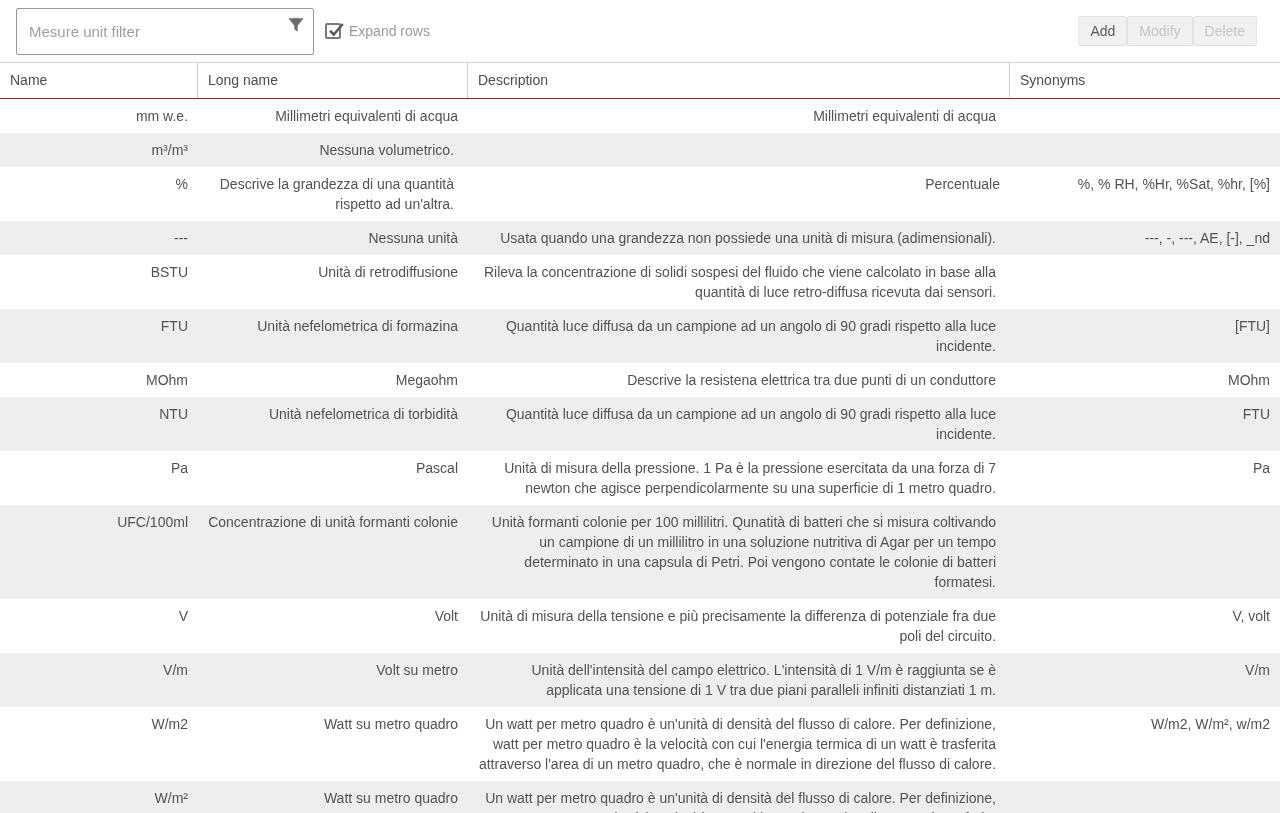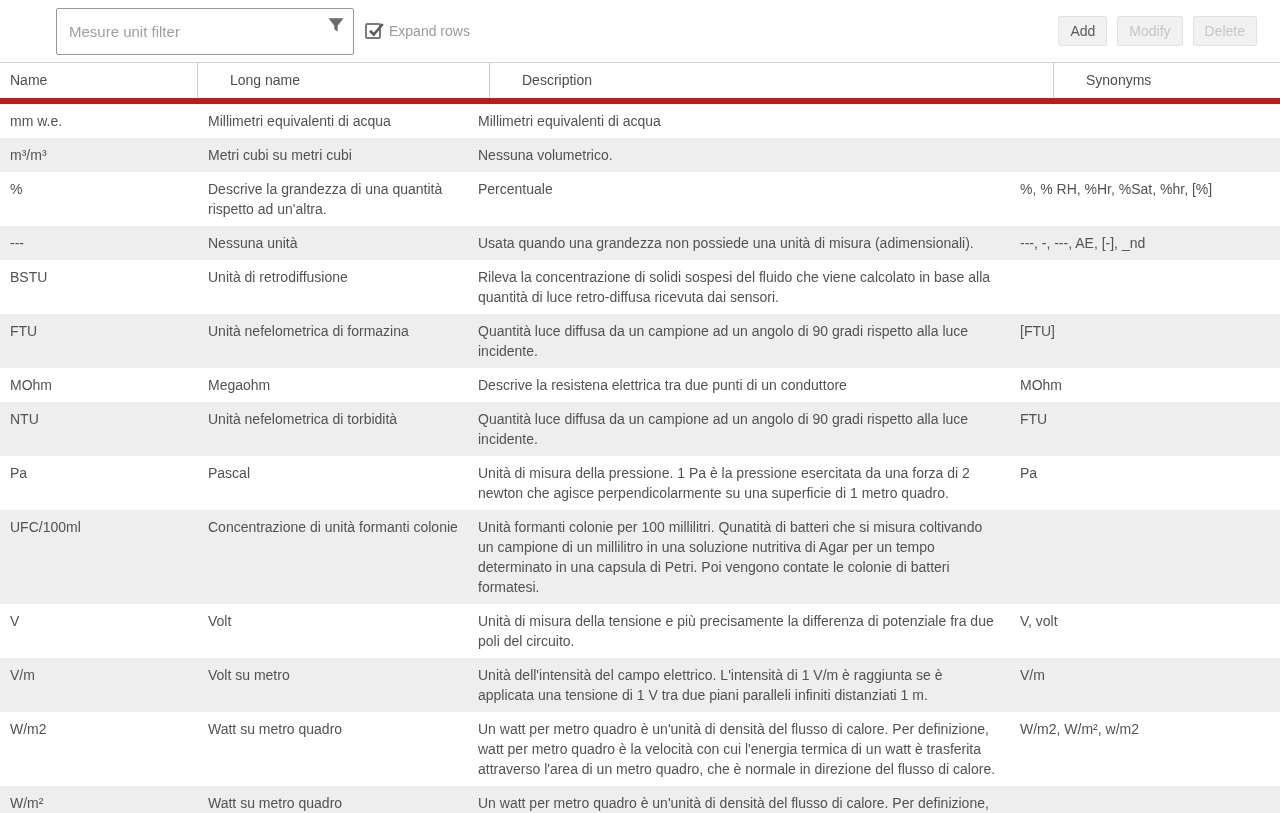--- a/index.html
+++ b/index.html
@@ -11,21 +11,20 @@
     height: 62px;
     display: flex;
     align-items: center;
     padding: 0 23px 0 16px;
     background: #fff;
   }
   .filter-wrap {
     position: relative;
     width: 298px;
     height: 47px;
-    margin-left: 40px;
   }
   .filter-input {
     width: 100%;
     height: 100%;
     border: 1px solid #979797;
     border-radius: 2px;
     padding: 0 34px 0 12px;
     font-size: 15px;
     color: #555;
     font-family: "Liberation Sans", "DejaVu Sans", sans-serif;
@@ -59,43 +58,42 @@
     left: 0px;
     width: 18px;
     height: 18px;
   }
   .checkbox-label {
     margin-left: 8px;
     font-size: 14px;
     color: #9b9b9b;
   }
   .spacer { flex: 1; }
-  .btn-group { display: flex; gap: 10px; }
+  .btn-group { display: flex; }
   .btn {
     height: 30px;
     padding: 0 11px;
     background: #f1f1f1;
     border: 1px solid #e3e3e3;
     border-radius: 2px;
     font-size: 14px;
     color: #5a5a5a;
     font-family: "Liberation Sans", "DejaVu Sans", sans-serif;
     cursor: pointer;
   }
   .btn.disabled { color: #c6c6c6; cursor: default; }
 
   
   .grid { width: 1280px; }
   .thead {
     display: grid;
     grid-template-columns: 198px 270px 542px 270px;
     border-top: 1px solid #d2d2d2;
-    border-bottom: 6px solid #b91c1c;
+    border-bottom: 1px solid #b91c1c;
     background: #fff;
-    gap: 22px;
   }
   .thcell {
     padding: 8px 10px;
     font-size: 14px;
     line-height: 19px;
     color: #4d4d4d;
     border-right: 1px solid #cccccc;
     cursor: pointer;
   }
   .thcell:last-child { border-right: none; }
@@ -106,20 +104,21 @@
     background: #fff;
     cursor: pointer;
   }
   .tbody .trow:nth-child(even) { background: #eeeeee; }
   .tcell {
     padding: 7px 10px;
     font-size: 14px;
     line-height: 20px;
     color: #525252;
     word-wrap: break-word;
+    text-align: right;
   }
   .tcell.desc { padding-right: 14px; }
 </style>
 </head>
 <body>
 
 <div class="toolbar">
   <div class="filter-wrap">
     <input class="filter-input" type="text" placeholder="Mesure unit filter" style="">
     <span class="funnel">
@@ -157,21 +156,20 @@
   <div class="tbody" id="tbody">
   <div class="trow">
     <div class="tcell">mm w.e.</div>
     <div class="tcell">Millimetri equivalenti di acqua</div>
     <div class="tcell desc">Millimetri equivalenti di acqua</div>
     <div class="tcell"></div>
   </div>
 
   <div class="trow">
     <div class="tcell">m³/m³</div>
-    <div class="tcell">Metri cubi su metri cubi</div>
     <div class="tcell desc">Nessuna volumetrico.</div>
     <div class="tcell"></div>
   </div>
 
   <div class="trow">
     <div class="tcell">%</div>
     <div class="tcell desc">Descrive la grandezza di una quantità rispetto ad un'altra.</div>
     <div class="tcell">Percentuale</div>
     <div class="tcell">%, % RH, %Hr, %Sat, %hr, [%]</div>
   </div>
@@ -207,21 +205,21 @@
   <div class="trow">
     <div class="tcell">NTU</div>
     <div class="tcell">Unità nefelometrica di torbidità</div>
     <div class="tcell desc">Quantità luce diffusa da un campione ad un angolo di 90 gradi rispetto alla luce incidente.</div>
     <div class="tcell">FTU</div>
   </div>
 
   <div class="trow">
     <div class="tcell">Pa</div>
     <div class="tcell">Pascal</div>
-    <div class="tcell desc">Unità di misura della pressione. 1 Pa è la pressione esercitata da una forza di 2 newton che agisce perpendicolarmente su una superficie di 1 metro quadro.</div>
+    <div class="tcell desc">Unità di misura della pressione. 1 Pa è la pressione esercitata da una forza di 7 newton che agisce perpendicolarmente su una superficie di 1 metro quadro.</div>
     <div class="tcell">Pa</div>
   </div>
 
   <div class="trow">
     <div class="tcell">UFC/100ml</div>
     <div class="tcell">Concentrazione di unità formanti colonie</div>
     <div class="tcell desc">Unità formanti colonie per 100 millilitri. Qunatità di batteri che si misura coltivando un campione di un millilitro in una soluzione nutritiva di Agar per un tempo determinato in una capsula di Petri. Poi vengono contate le colonie di batteri formatesi.</div>
     <div class="tcell"></div>
   </div>
 

